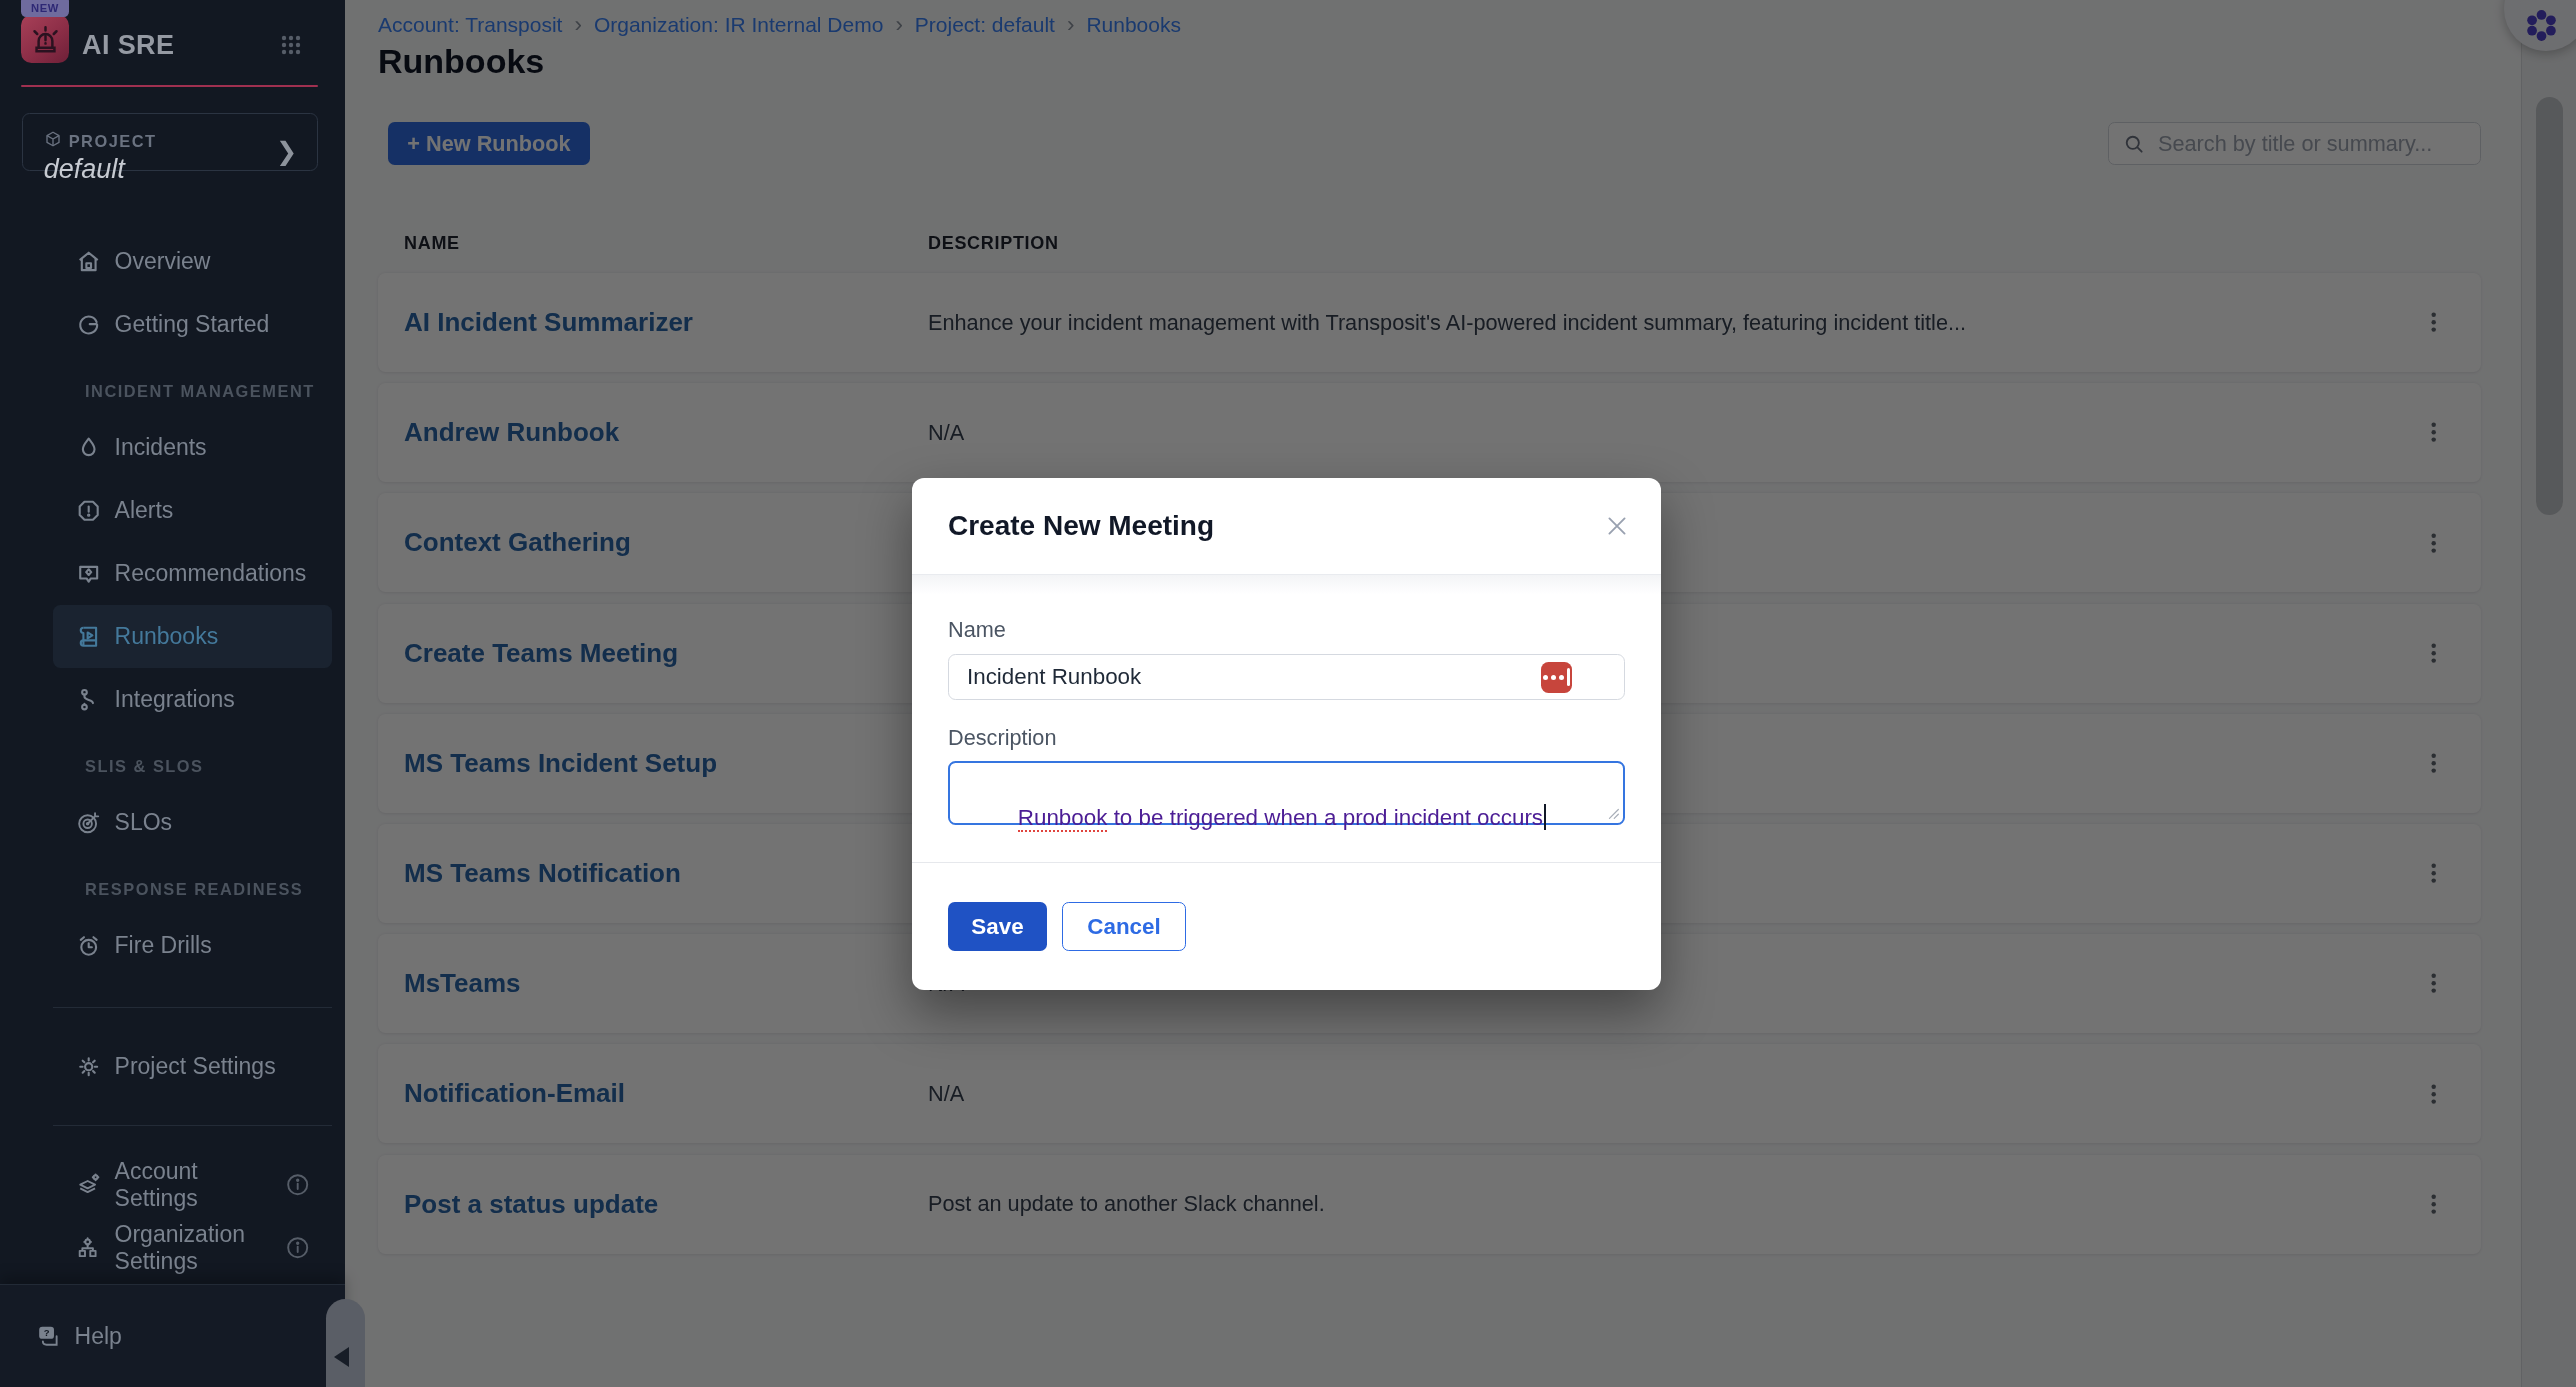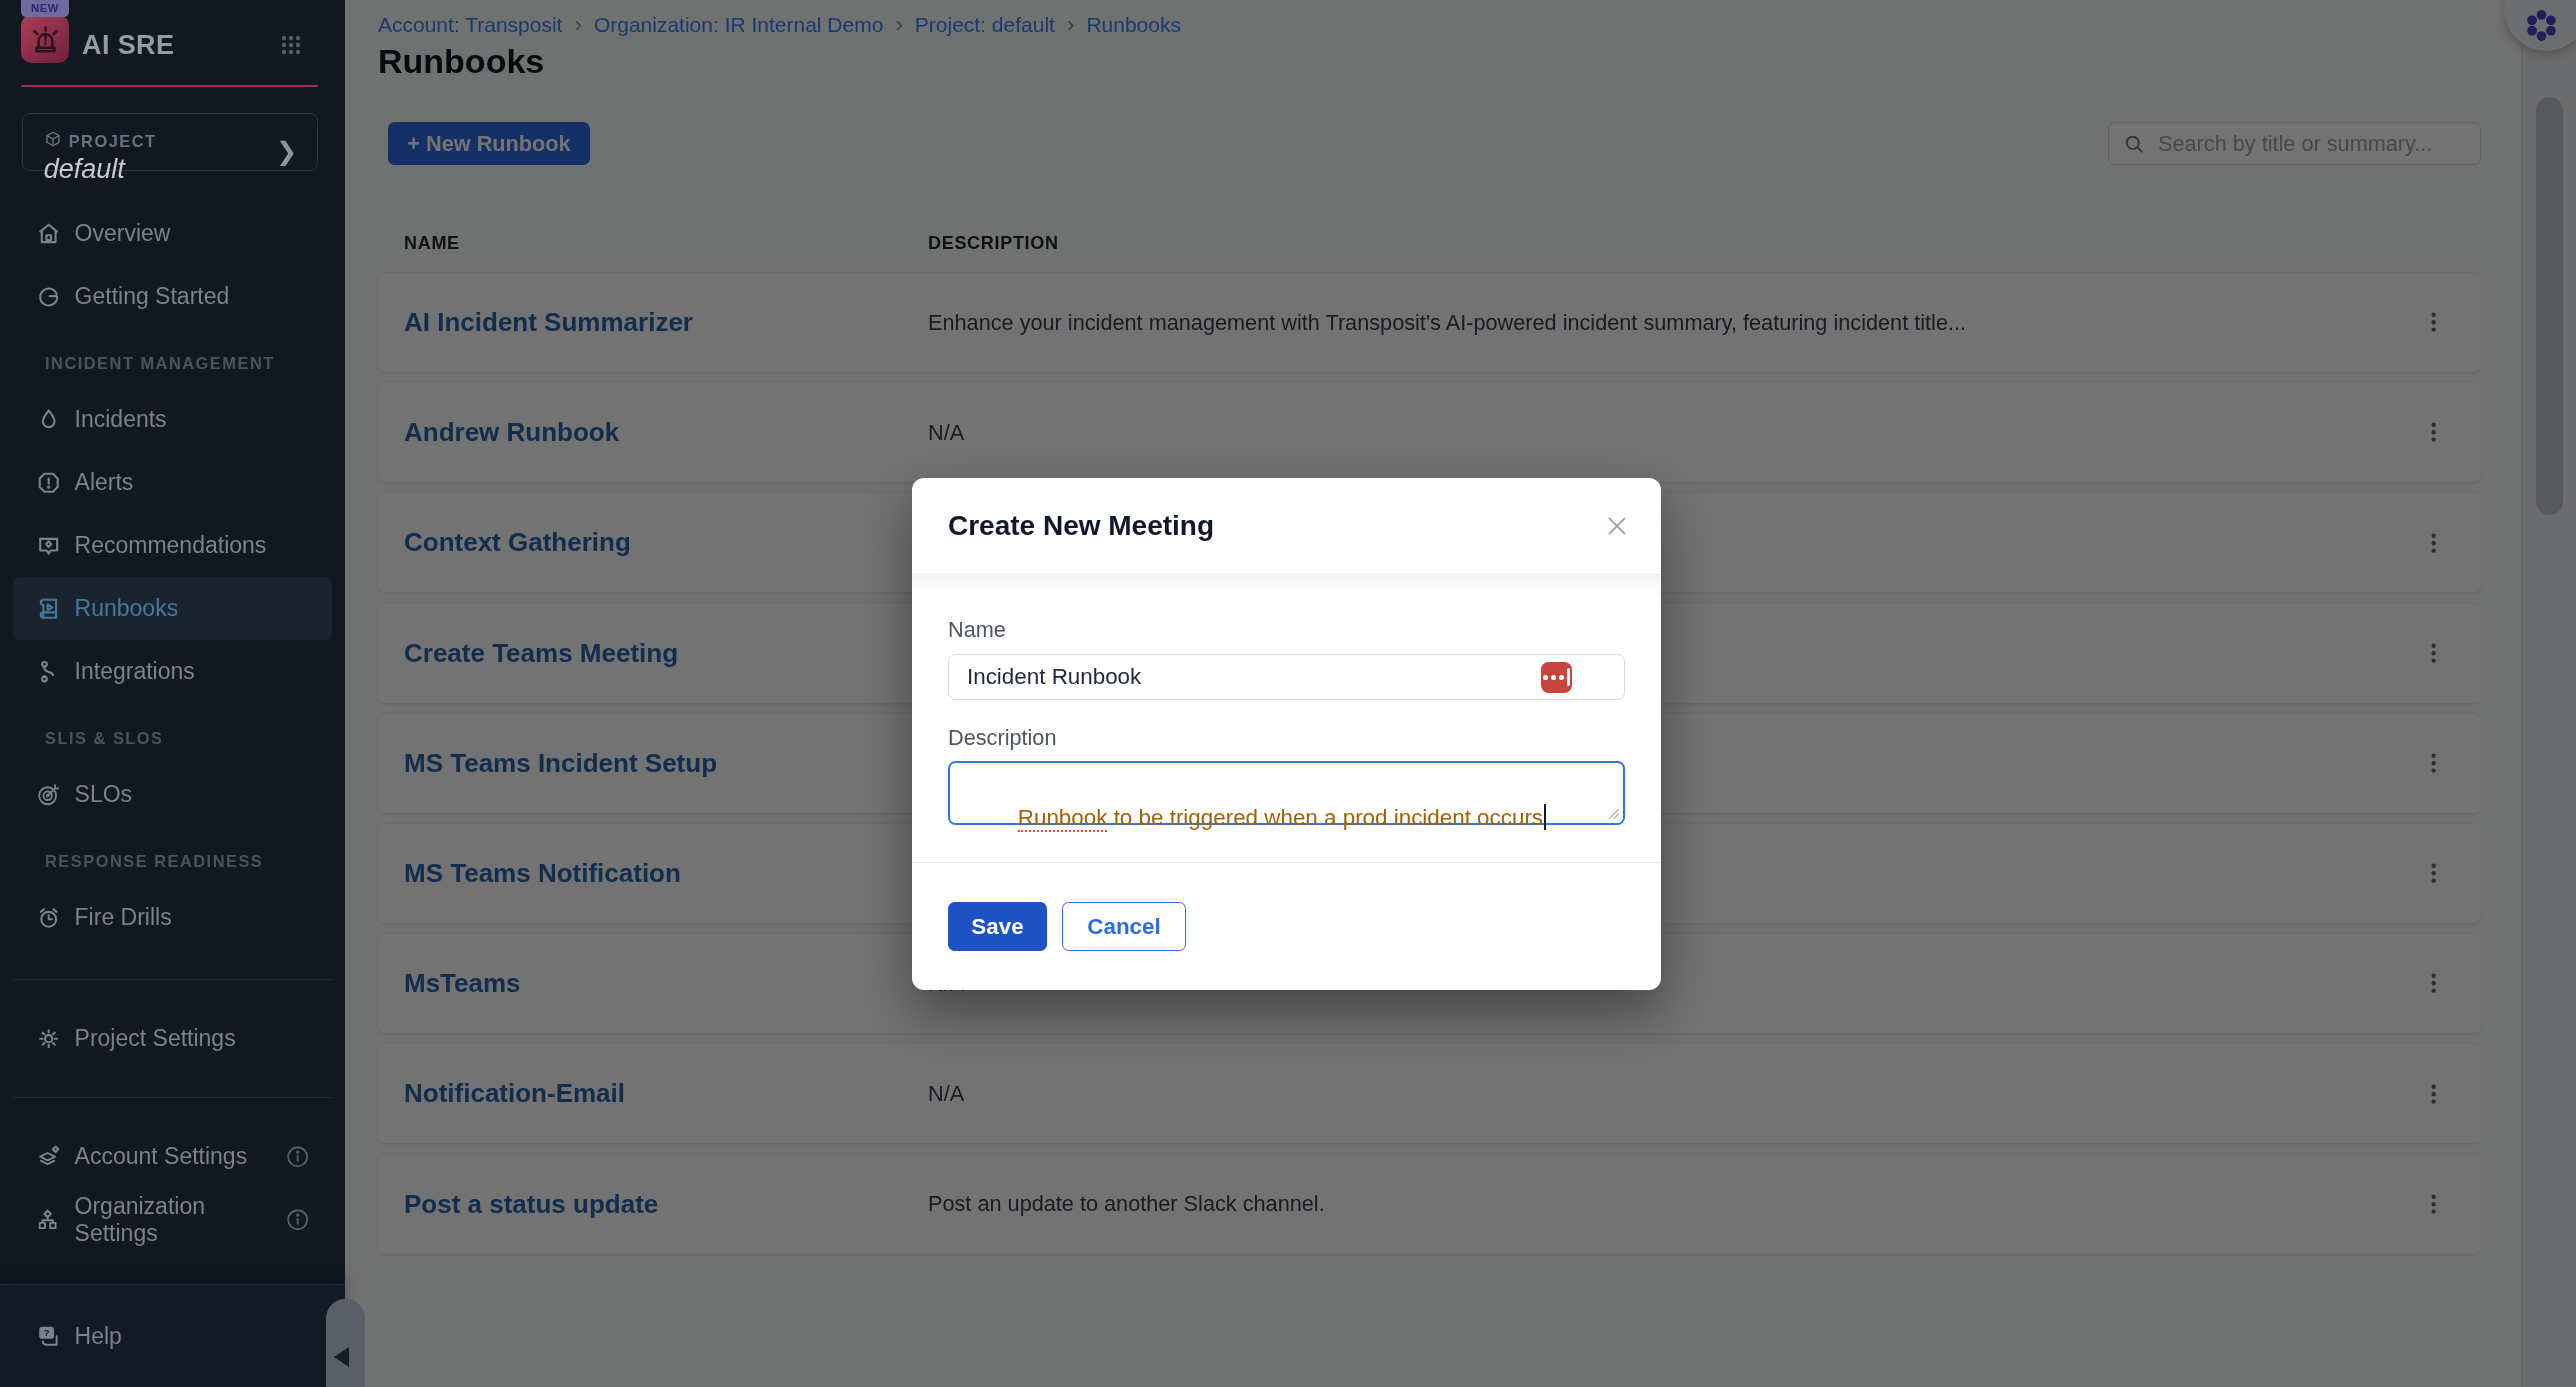--- a/index.html
+++ b/index.html
@@ -18,21 +18,21 @@
   .app-name { position:absolute; left:82px; top:30px; font-size:27px; font-weight:600; color:#959aa3; letter-spacing:0.4px; }
   .grid-icon { position:absolute; right:42px; top:33px; width:24px; height:24px; color:#565d68; cursor:pointer; }
   .red-divider { position:absolute; left:21px; right:27px; top:85px; height:2.2px; background:#a03050; border-radius:1.5px; }
 
   .project-box { position:absolute; left:21.7px; top:113px; width:296px; height:58px; border:1.5px solid #2b3442; border-radius:7.5px; cursor:pointer; }
   .project-cube { position:absolute; left:21px; top:16.4px; width:18px; height:18px; color:#6a7280; }
   .project-label { position:absolute; left:46px; top:18px; font-size:16.4px; font-weight:600; letter-spacing:1.5px; color:#6a7280; }
   .project-value { position:absolute; left:21px; top:40px; font-size:27px; color:#c6cad1;font-style:italic; }
   .project-chevron { position:absolute; right:19.4px; top:22.4px; font-size:25.4px; color:#8d939c; }
 
-  .nav { position:absolute; top:180px; left:0; right:0; padding-top:22.4px; }
+  .nav { position:absolute; top:208px; left:0; right:0; padding-top:22.4px;padding-left:40px; }
   .nav-item { height:63px; margin:0 13.4px; padding-left:22.4px; display:flex; align-items:center; gap:13.4px;
               font-size:23px; font-weight:500; color:#7a828e; border-radius:7.5px; cursor:pointer; }
   .nav-item svg { width:25.4px; height:25.4px; flex:0 0 25.4px; }
   .nav-item.active { background:#1a2330; color:#44799b; }
   .nav-section { height:60px; padding:25.4px 0 0 45px; font-size:16.4px; font-weight:600; letter-spacing:1.5px; color:#4b535e; }
   .nav-div { border-top:1.5px solid #232b37; margin:30px 13.4px 27px 13.4px; }
   .nav-div2 { border-top:1.5px solid #232b37; margin:27px 13.4px 27px 13.4px; }
   .info-ic { margin-left:auto; margin-right:21px; width:22.4px; height:22.4px; color:#565d68; }
 
   .side-footer { position:absolute; left:0; right:0; bottom:0; height:103px; background:#141a25; border-top:1.5px solid #222a36;
@@ -93,21 +93,21 @@
   .m-body { position:relative; height:237px; padding:42px 36px 0 36px; background:linear-gradient(#f3f4f6, #ffffff 19.4px); }
   .f-label { font-size:21.7px; color:#4b5563; margin-bottom:10.5px; }
   .input-wrap { position:relative; margin-bottom:25.4px; }
   .name-input { width:100%; height:46px; border:1.5px solid #d5d9e0; border-radius:7.5px; padding:0 90px 0 18px;
                 font-size:22.4px; color:#1f2937; font-family:"Liberation Sans",sans-serif; background:#fff; }
   .pw-badge { position:absolute; right:53px; top:8.2px; width:31px; height:31px; background:#c7453c; border-radius:7.5px;
               display:flex; align-items:center; justify-content:center; gap:3px; cursor:pointer; }
   .pw-badge i { width:5.2px; height:5.2px; border-radius:50%; background:#ffffff; }
   .pw-badge .bar { width:3px; height:18px; border-radius:1.5px; background:#ffffff; }
   .desc-area { position:relative; width:100%; height:64px; border:2.2px solid #3575e0; border-radius:7.5px; background:#fff;
-               padding:15px 18px; font-size:22.4px; color:#a16207; white-space:pre-wrap; cursor:text; }
+               padding:15px 18px; font-size:22.4px; color:#4c1d95; white-space:pre-wrap; cursor:text; }
   .spell { border-bottom:2.2px dotted #e0443e; }
   .caret { display:inline-block; width:2.2px; height:25.4px; background:#111827; vertical-align:-4.5px; margin-left:0.7px; }
   .resize-h { position:absolute; right:3px; bottom:3px; width:16.4px; height:16.4px; color:#a8aeb8; }
   .m-footer { position:absolute; left:0; right:0; bottom:0; height:128px; border-top:1.5px solid #e6e8ec;
               display:flex; align-items:center; padding-left:36px; gap:15px; }
   .save-btn { width:99px; height:49px; background:#1f52c4; color:#ffffff; border:none; border-radius:6.7px;
               font-size:22.4px; font-weight:bold; font-family:"Liberation Sans",sans-serif; cursor:pointer; }
   .cancel-btn { width:124px; height:49px; background:#ffffff; color:#2e6be4; border:1.5px solid #2e6be4; border-radius:6.7px;
                 font-size:22.4px; font-weight:bold; font-family:"Liberation Sans",sans-serif; cursor:pointer; }
 </style>

